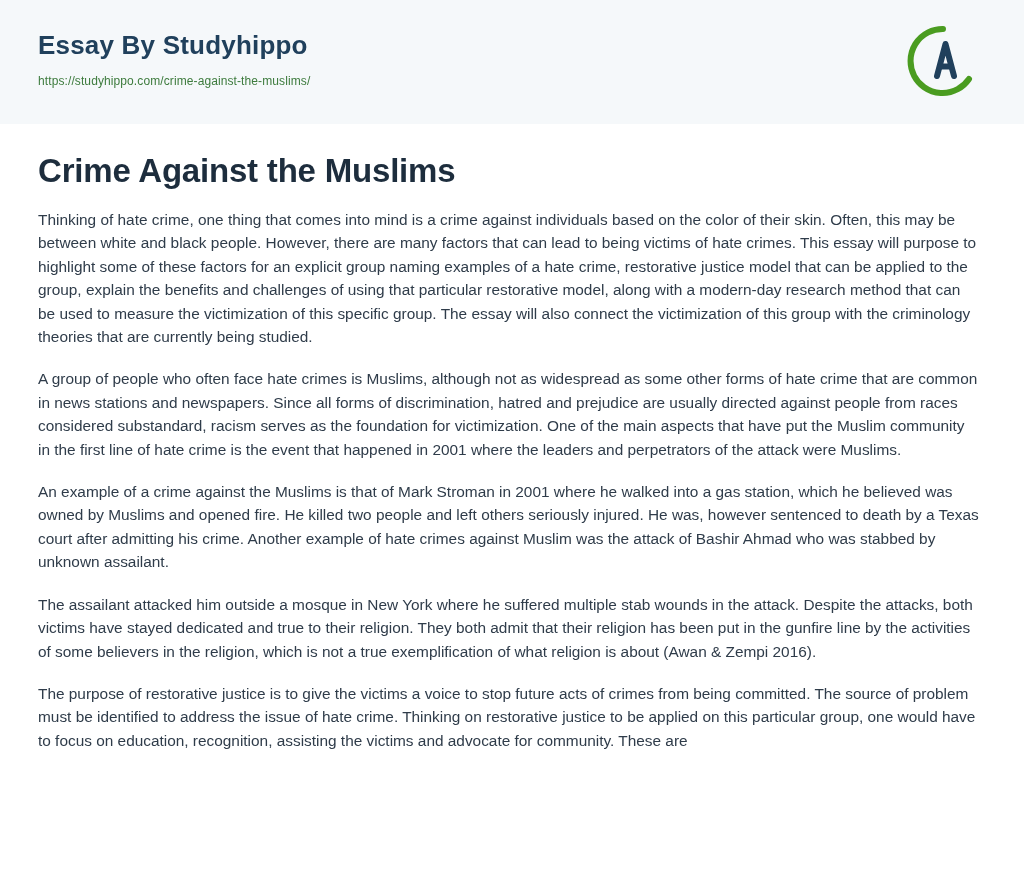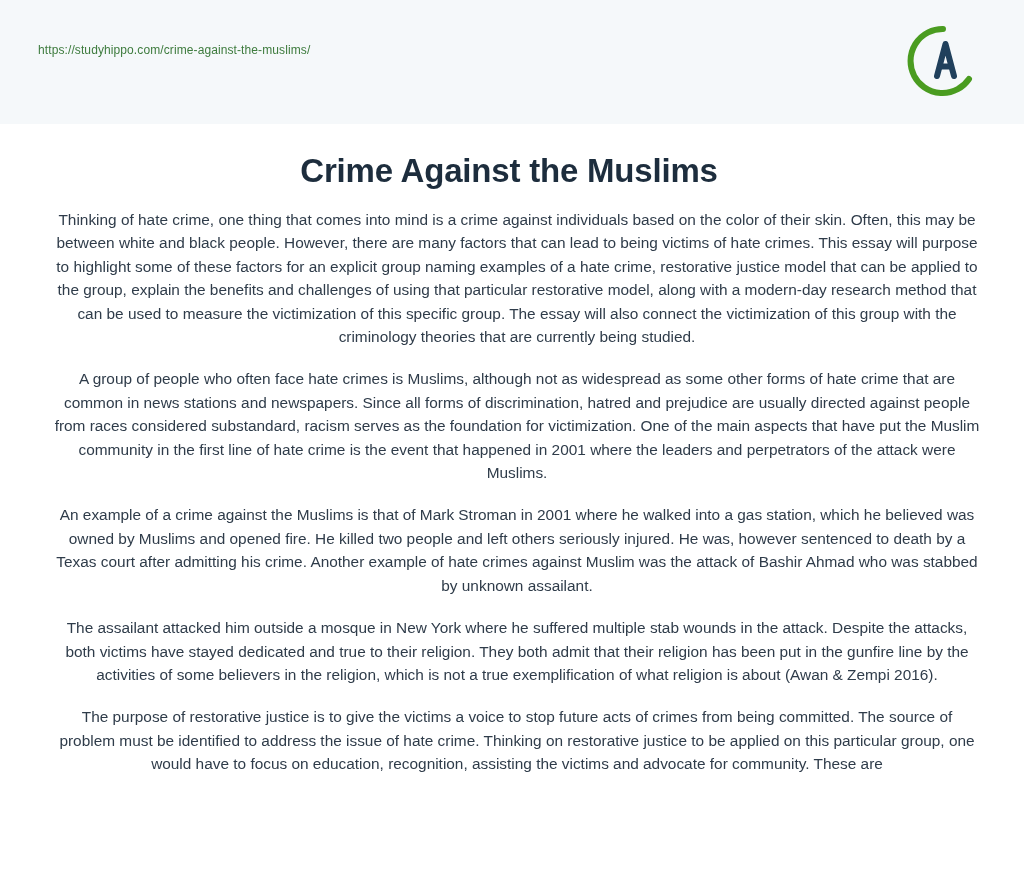--- a/index.html
+++ b/index.html
@@ -53,37 +53,37 @@
   .logo svg { display: block; }
   .content {
     padding: 28px 44px 0 38px;
   }
   .doc-title {
     font-size: 33px;
     font-weight: bold;
     color: #1d2d3d;
     margin: 0 0 18px 0;
     letter-spacing: -0.2px;
-    text-align: center;
   }
   .para {
     font-size: 15.4px;
     line-height: 1.52;
     color: #2f3c4a;
-    margin: 0 0 19px 16px;
-    text-align: center;
+    margin: 0 0 19px 0;
+    text-align: left;
   }
   .para:last-child { margin-bottom: 0; }
 </style>
 </head>
 <body>
 
 <div class="page">
 
   <div class="header">
+    <div class="brand">Essay By Studyhippo</div>
     <a class="source-url" href="#">https://studyhippo.com/crime-against-the-muslims/</a>
     <div class="logo">
       <svg width="74" height="74" viewBox="0 0 74 74" xmlns="http://www.w3.org/2000/svg">
         <path d="M37 5 a32 32 0 1 0 26 50" fill="none" stroke="#4a9c20" stroke-width="6" stroke-linecap="round"></path>
         <path d="M31 52 L39.5 20 L48 52" fill="none" stroke="#20405c" stroke-width="6" stroke-linecap="round" stroke-linejoin="round"></path>
         <path d="M34.5 42.5 L44.5 42.5" fill="none" stroke="#20405c" stroke-width="6" stroke-linecap="round"></path>
       </svg>
     </div>
   </div>
 

